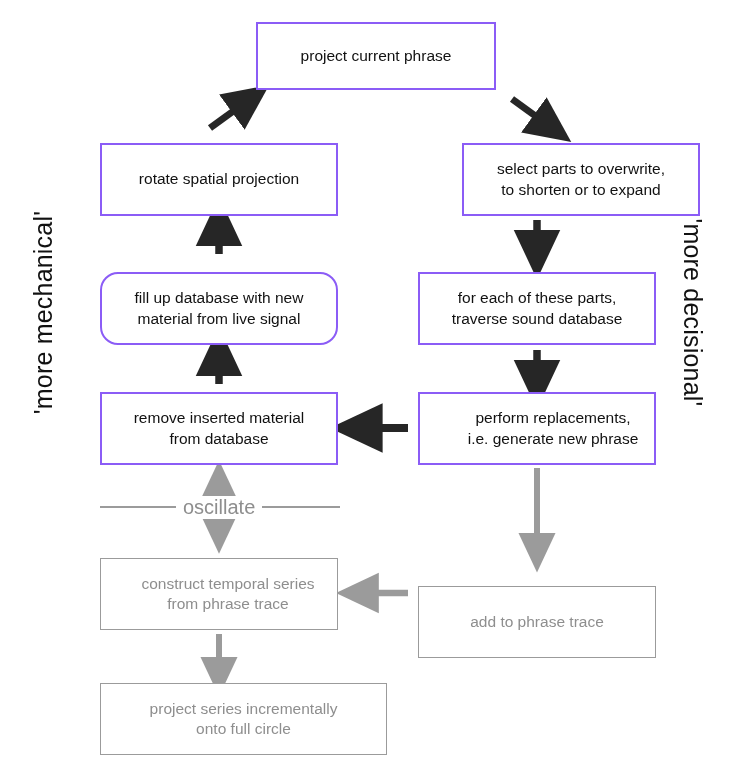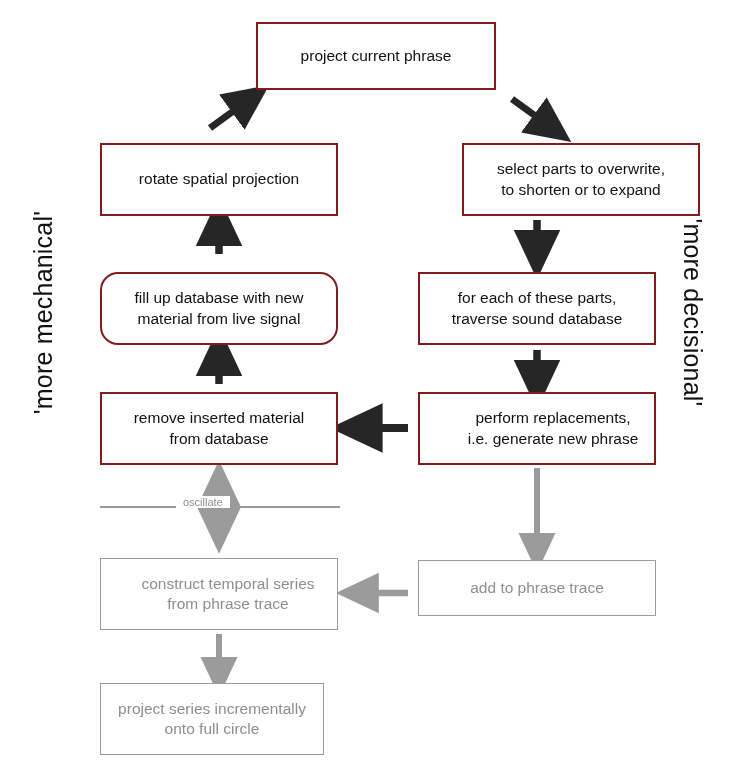--- a/index.html
+++ b/index.html
@@ -22,21 +22,21 @@
     display: flex;
     align-items: center;
     justify-content: center;
     text-align: center;
     line-height: 1.32;
     font-size: 15.5px;
     background: #ffffff;
     white-space: pre-line;
   }
   .node.active {
-    border: 2px solid #7f1d1d;
+    border: 2px solid #8b5cf6;
     color: #111111;
   }
   .node.faded {
     border: 1.6px solid #9b9b9b;
     color: #8e8e8e;
   }
 
   
   .side-label {
     position: absolute;
@@ -59,21 +59,21 @@
   }
 
   
   .osc-line {
     position: absolute;
     height: 1.6px;
     background: #9b9b9b;
   }
   .osc-label {
     position: absolute;
-    font-size: 11px;
+    font-size: 20px;
     color: #8e8e8e;
     background: #ffffff;
     padding: 0 7px;
     white-space: nowrap;
   }
 </style>
 </head>
 <body>
 
 <div id="canvas">
@@ -155,18 +155,18 @@
 
   <div class="node active" style="left:100px; top:392px; width:238px; height:73px;">remove inserted material
 from database</div>
 
   <div class="node active" style="left:418px; top:392px; width:238px; height:73px;padding-left:32px;">perform replacements,
 i.e. generate new phrase</div>
 
   <div class="node faded" style="left:100px; top:558px; width:238px; height:72px;padding-left:18px;">construct temporal series
 from phrase trace</div>
 
-  <div class="node faded" style="left:418px; top:560px; width:238px; height:56px;">add to phrase trace</div>
+  <div class="node faded" style="left:418px; top:586px; width:238px; height:72px;">add to phrase trace</div>
 
-  <div class="node faded" style="left:100px; top:683px; width:224px; height:72px;">project series incrementally
+  <div class="node faded" style="left:100px; top:683px; width:287px; height:72px;">project series incrementally
 onto full circle</div>
 
 </div>
 
 </body></html>

